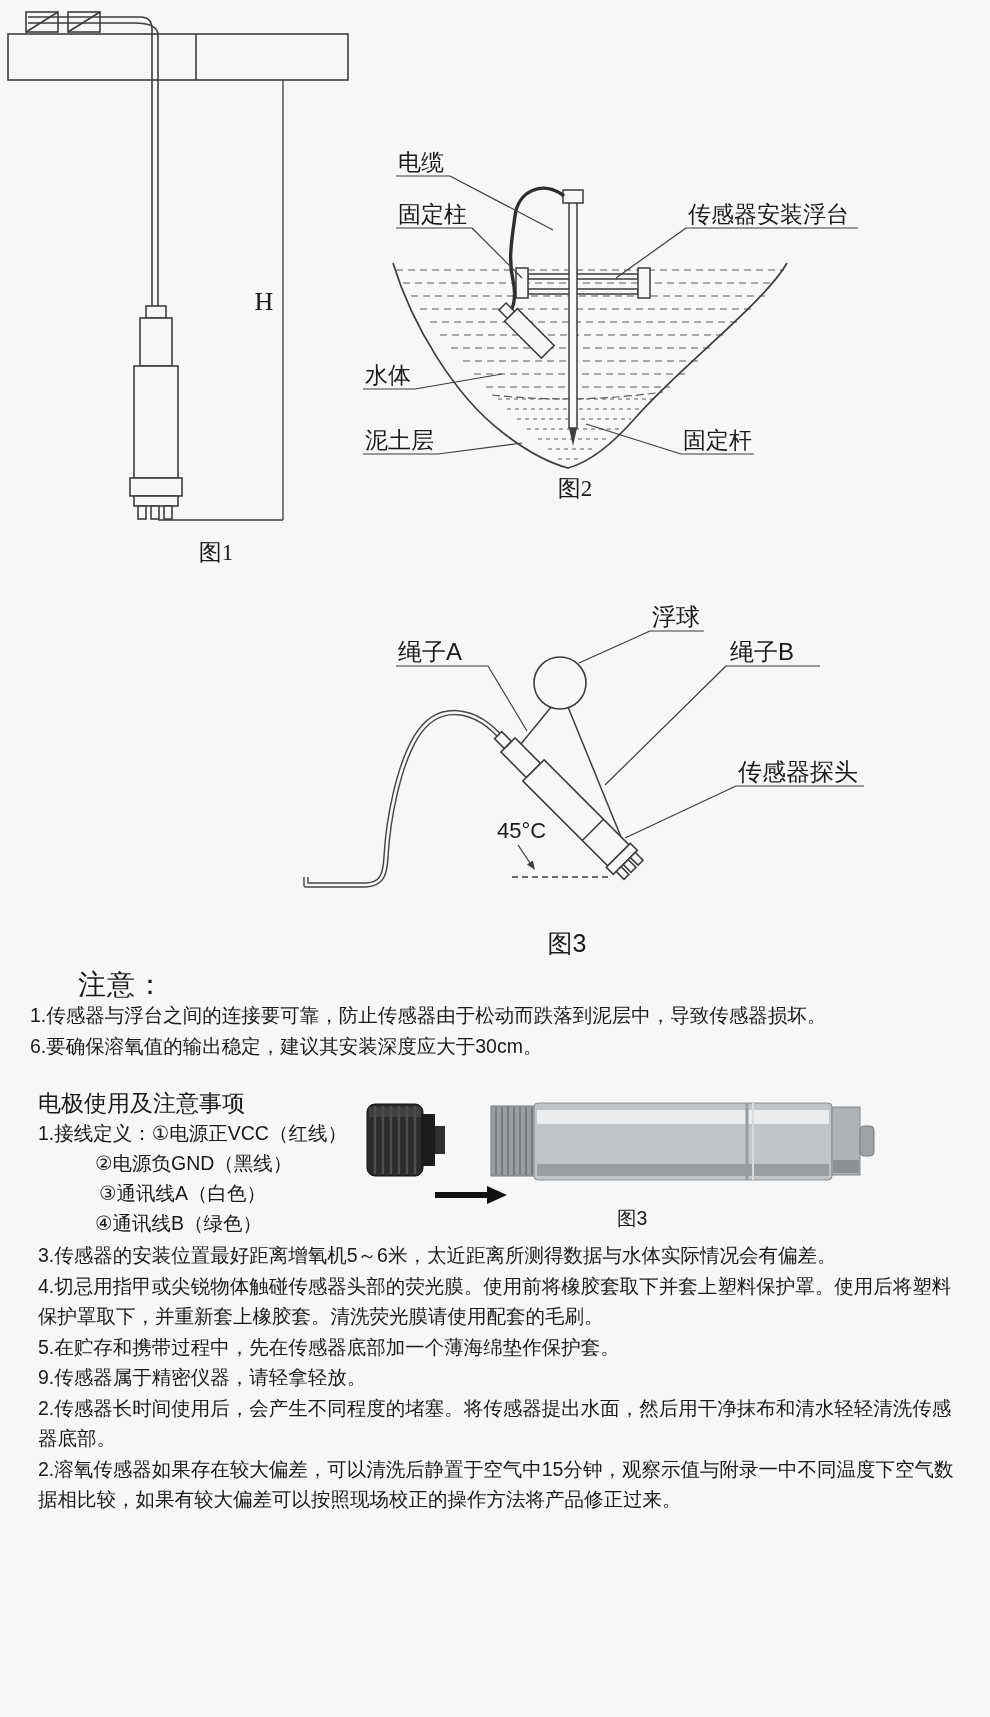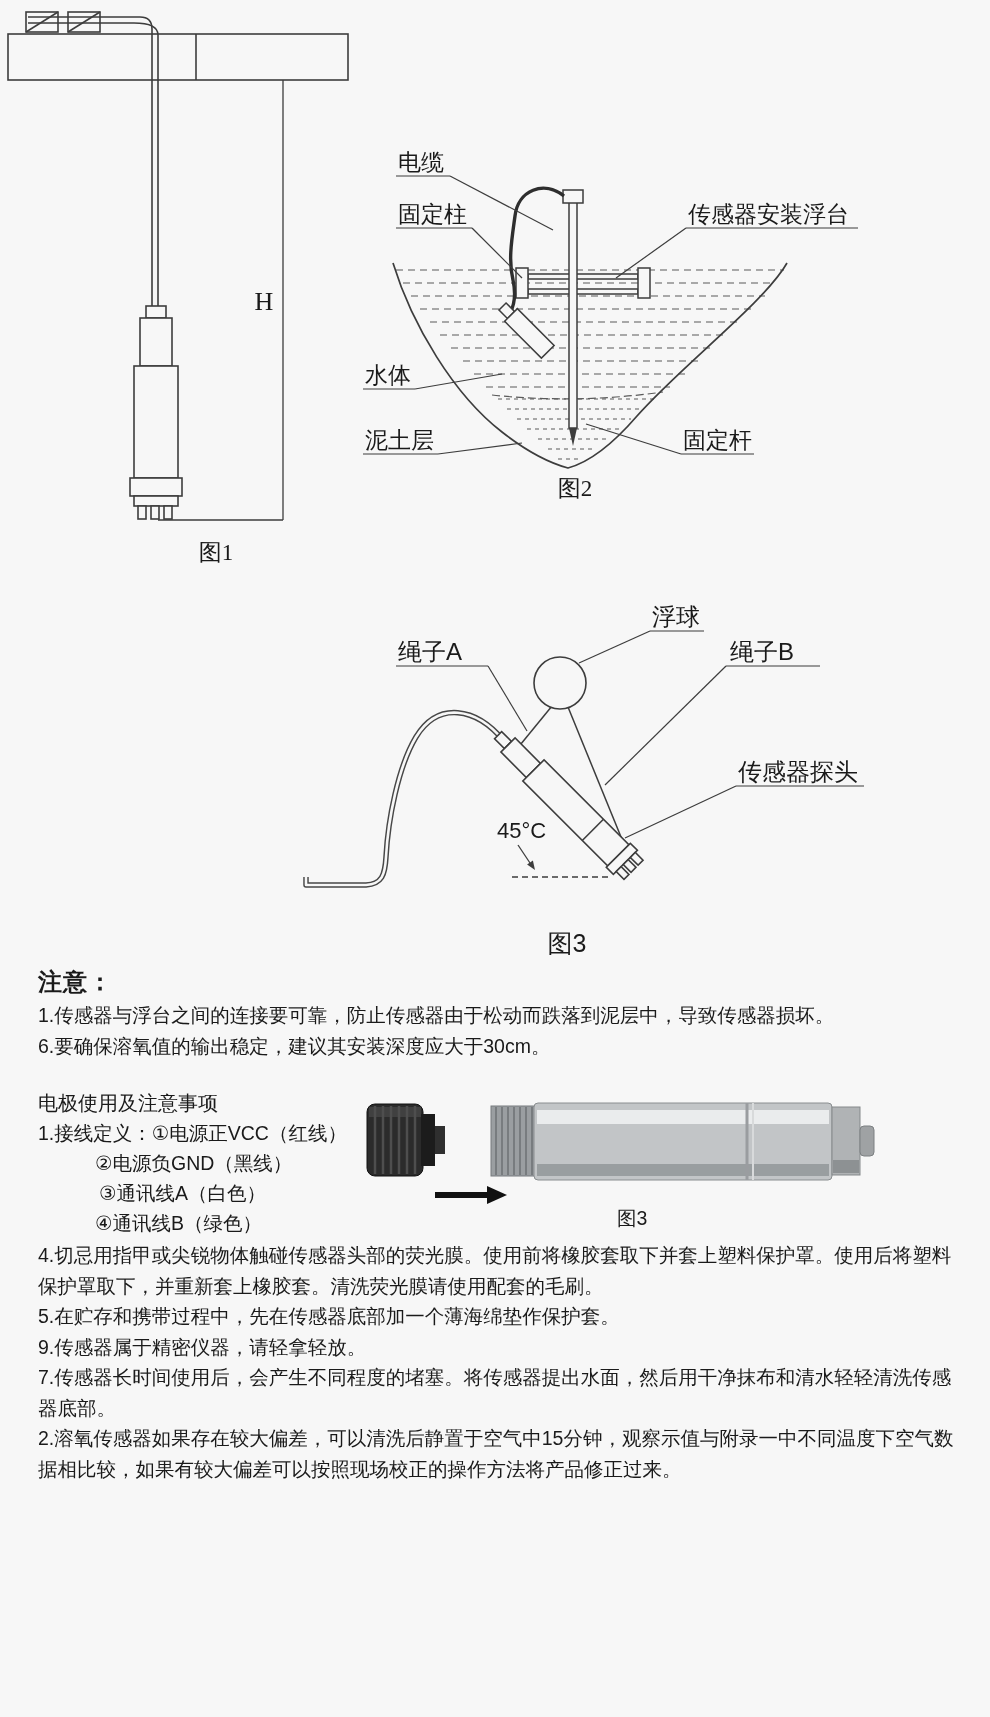--- a/index.html
+++ b/index.html
@@ -4,23 +4,23 @@
 <style>
   * { margin:0; padding:0; box-sizing:border-box; }
   body { background:#ffffff; font-family:"Liberation Sans","DejaVu Sans",sans-serif; }
   .page {
     position:relative; width:990px; height:1717px;
     background:#f7f7f7; color:#1a1a1a; overflow:hidden;
   }
   .abs { position:absolute; }
   svg text { fill:#1a1a1a; font-family:"Liberation Sans","DejaVu Sans",sans-serif; }
   .serif { font-family:"Liberation Serif","DejaVu Serif",serif; }
-  .notes-title { font-size:24px; font-weight:bold; letter-spacing:1px; }
+  .notes-title { font-size:28px; font-weight:normal; letter-spacing:1px;margin-left:40px; }
   .body-text { font-size:19.5px; line-height:30.5px; }
-  .section-title { font-size:20px; line-height:30px; }
+  .section-title { font-size:23px; line-height:30px; }
   p.item { margin:0; }
 </style>
 </head>
 <body>
 
 <div class="page">
 
   <svg class="abs" style="left:0;top:0" width="360" height="575" viewBox="0 0 360 575">
     <g stroke="#3d3d3d" fill="none" stroke-width="1.6">
       <g>
@@ -176,21 +176,21 @@
       <text x="372" y="30">浮球</text>
       <text x="118" y="65">绳子A</text>
       <text x="450" y="65">绳子B</text>
       <text x="458" y="185">传感器探头</text>
     </g>
     <text x="217" y="243" font-size="22">45°C</text>
     <text x="287" y="357" text-anchor="middle" font-size="25">图3</text>
   </svg>
 
   <div class="abs notes-title" style="left:38px;top:966px">注意：</div>
-  <div class="abs body-text" style="left:38px;top:1000px;width:925px">
+  <div class="abs body-text" style="left:30px;top:1000px;width:925px">
     <p class="item">1.传感器与浮台之间的连接要可靠，防止传感器由于松动而跌落到泥层中，导致传感器损坏。</p>
     <p class="item">6.要确保溶氧值的输出稳定，建议其安装深度应大于30cm。</p>
   </div>
 
   <div class="abs section-title" style="left:38px;top:1088px">电极使用及注意事项</div>
   <div class="abs body-text" style="left:38px;top:1118px">1.接线定义：①电源正VCC（红线）</div>
   <div class="abs body-text" style="left:95px;top:1148px">②电源负GND（黑线）</div>
   <div class="abs body-text" style="left:99px;top:1178px">③通讯线A（白色）</div>
   <div class="abs body-text" style="left:95px;top:1208px">④通讯线B（绿色）</div>
 
@@ -233,20 +233,21 @@
       <line x1="392" y1="13" x2="392" y2="90" stroke="#9a9da0" stroke-width="3"></line>
       <line x1="398" y1="13" x2="398" y2="90" stroke="#d8dadb" stroke-width="2"></line>
       <rect x="477" y="17" width="28" height="68" fill="#b0b3b5" stroke="#85898b"></rect>
       <rect x="478" y="70" width="26" height="13" fill="#8d9193"></rect>
       <rect x="505" y="36" width="14" height="30" rx="4" fill="#9fa2a4" stroke="#7c8082"></rect>
     </g>
   </svg>
   <div class="abs body-text" style="left:617px;top:1203px">图3</div>
 
   <div class="abs body-text" style="left:38px;top:1240px;width:930px">
+    <p class="item">3.传感器的安装位置最好距离增氧机5～6米，太近距离所测得数据与水体实际情况会有偏差。</p>
     <p class="item">4.切忌用指甲或尖锐物体触碰传感器头部的荧光膜。使用前将橡胶套取下并套上塑料保护罩。使用后将塑料保护罩取下，并重新套上橡胶套。清洗荧光膜请使用配套的毛刷。</p>
     <p class="item">5.在贮存和携带过程中，先在传感器底部加一个薄海绵垫作保护套。</p>
     <p class="item">9.传感器属于精密仪器，请轻拿轻放。</p>
-    <p class="item">7.传感器长时间使用后，会产生不同程度的堵塞。将传感器提出水面，然后用干净抹布和清水轻轻清洗传感器底部。</p>
+    <p class="item">2.传感器长时间使用后，会产生不同程度的堵塞。将传感器提出水面，然后用干净抹布和清水轻轻清洗传感器底部。</p>
     <p class="item">2.溶氧传感器如果存在较大偏差，可以清洗后静置于空气中15分钟，观察示值与附录一中不同温度下空气数据相比较，如果有较大偏差可以按照现场校正的操作方法将产品修正过来。</p>
   </div>
 
 </div>
 
 </body></html>

